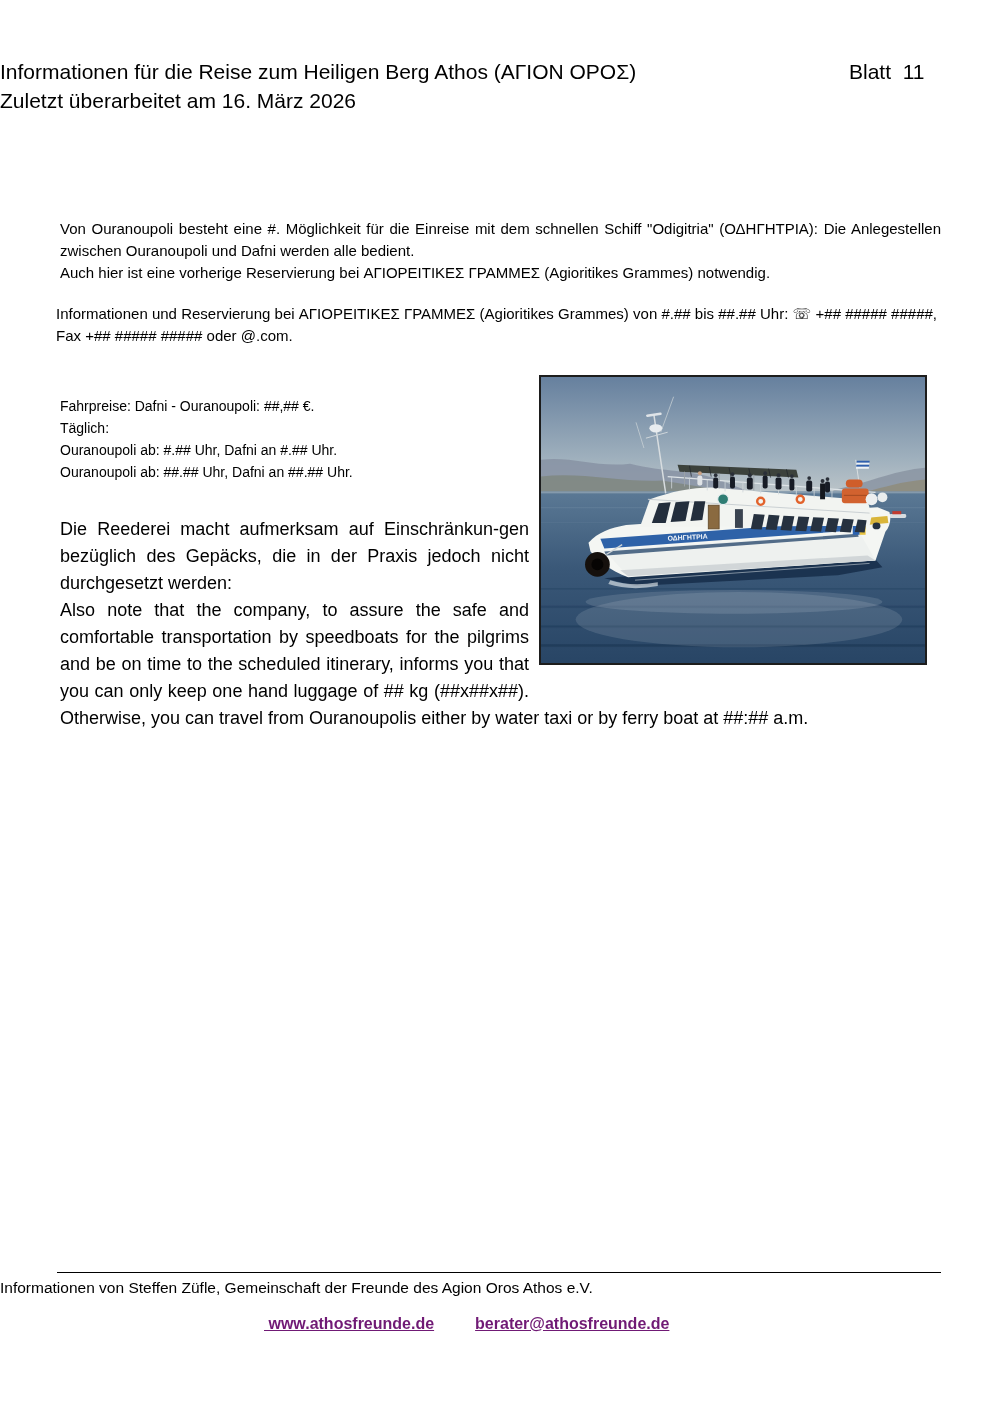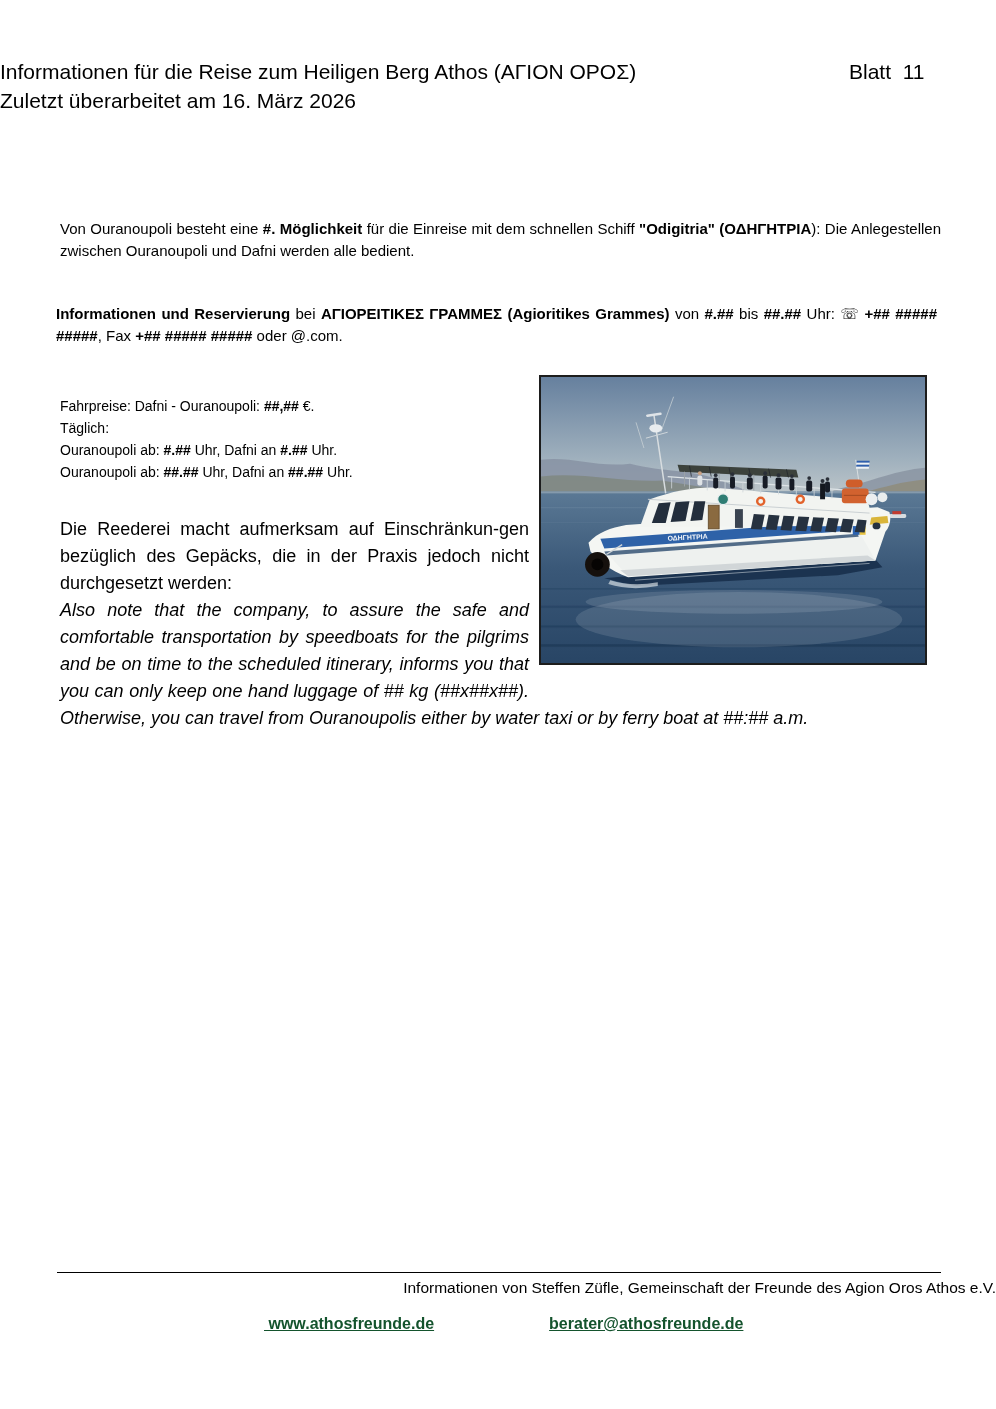--- a/index.html
+++ b/index.html
@@ -13,51 +13,51 @@
   
   .header { position:absolute; top:57px; left:0; width:905px; text-align:left;
             font-size:21px; line-height:29px; }
   .blatt { position:absolute; top:57px; left:849px; font-size:21px; line-height:29px; white-space:pre; }
 
   
   .p1 { position:absolute; top:218px; left:60px; width:881px;
         font-size:15px; line-height:22px; text-align:justify; }
   .p2 { position:absolute; top:303px; left:56px; width:881px;
         font-size:15px; line-height:22px; text-align:justify; }
-  b, .b { font-weight:bold; }
+  b, .b { font-weight:normal; }
 
   
   .content { position:absolute; top:351px; left:60px; width:881px; }
   .photo-frame { float:right; width:388px; height:290px; border:2px solid #1d1d1d;
                  margin:24px 14px 16px 10px; background:#5b7995; }
   .photo-frame svg { display:block; width:100%; height:100%; }
   .fare { padding-top:44px; font-size:14px; line-height:22px; }
   .luggage { margin-top:33px; font-size:18px; line-height:27px; text-align:justify; }
-  .it { font-style:italic; }
+  .it { }
 
   
   .footer { position:absolute; top:1272px; left:0; width:996px; }
   .footer-rule { border:0; border-top:1.6px solid #000; margin:0 55px 0 57px; }
-  .footer-info { margin-top:5px; text-align:right; font-size:15.5px; line-height:20px; }
+  .footer-info { margin-top:5px; text-align:left; font-size:15.5px; line-height:20px; }
   .footer-links { margin-top:17px; padding-left:264px; font-size:16px; font-weight:bold; }
-  .footer-links a { color:#14532d; text-decoration:underline; white-space:pre; }
-  .footer-links a + a { margin-left:115px; }
+  .footer-links a { color:#701a75; text-decoration:underline; white-space:pre; }
+  .footer-links a + a { margin-left:41px; }
 </style>
 </head>
 <body>
 
 <div class="page">
 
   <div class="header">
     <span>Informationen für die Reise zum Heiligen Berg Athos (ΑΓΙΟΝ ΟΡΟΣ)</span><br>
     <span>Zuletzt überarbeitet am 16. März 2026</span>
   </div>
   <div class="blatt">Blatt  11</div>
 
-  <p class="p1"><span>Von Ouranoupoli besteht eine </span><b>#. Möglichkeit</b><span> für die Einreise mit dem schnellen Schiff </span><b>"Odigitria" (ΟΔΗΓΗΤΡΙΑ</b><span>): Die Anlegestellen zwischen Ouranoupoli und Dafni werden alle bedient.</span><br></p>
+  <p class="p1"><span>Von Ouranoupoli besteht eine </span><b>#. Möglichkeit</b><span> für die Einreise mit dem schnellen Schiff </span><b>"Odigitria" (ΟΔΗΓΗΤΡΙΑ</b><span>): Die Anlegestellen zwischen Ouranoupoli und Dafni werden alle bedient.</span><br><span>Auch hier ist eine vorherige Reservierung bei ΑΓΙΟΡΕΙΤΙΚΕΣ ΓΡΑΜΜΕΣ (Agioritikes Grammes) notwendig.</span></p>
 
   <p class="p2"><b>Informationen und Reservierung</b><span> bei </span><b>ΑΓΙΟΡΕΙΤΙΚΕΣ ΓΡΑΜΜΕΣ (Agioritikes Grammes)</b><span> von </span><b>#.##</b><span> bis </span><b>##.##</b><span> Uhr: ☏ </span><b>+## ##### #####</b><span>, Fax </span><b>+## ##### #####</b><span> oder @.com.</span></p>
 
   <div class="content">
 
     <div class="photo-frame">
       <svg viewBox="0 0 388 290" preserveAspectRatio="none">
         <defs>
           <linearGradient id="sky" x1="0" y1="0" x2="0" y2="1">
             <stop offset="0" stop-color="#66809e"></stop>

